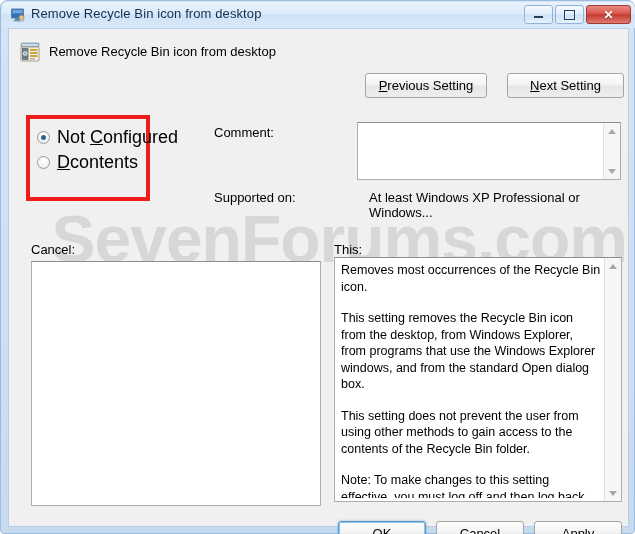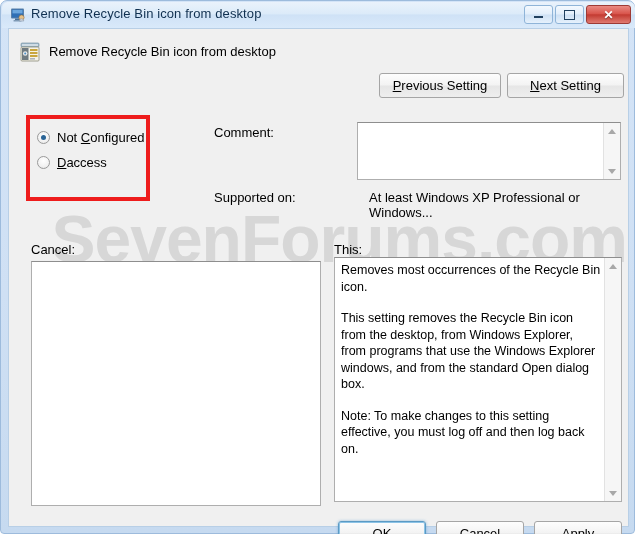--- a/index.html
+++ b/index.html
@@ -70,41 +70,41 @@
     border:1px solid #a5a5a5;border-radius:3px;
     background:linear-gradient(to bottom,#fdfdfd 0%,#f3f3f3 48%,#e6e6e6 52%,#eeeeee 100%);
     font-family:"Liberation Sans", sans-serif;font-size:13px;color:#000;
     display:flex;align-items:center;justify-content:center;
     cursor:default;
   }
   .btn.default{
     border:1px solid #5b9ac4;
     box-shadow:0 0 0 1px #8cc3e6 inset, 0 0 3px rgba(90,160,210,.65);
   }
-  #prev-btn{position:absolute;left:370px;top:44px;width:122px;height:25px;}
+  #prev-btn{position:absolute;left:356px;top:44px;width:122px;height:25px;}
   #next-btn{position:absolute;left:498px;top:44px;width:117px;height:25px;}
 
   
   .redbox{
     position:absolute;left:17px;top:86px;width:124px;height:86px;
     border:4px solid #ee1c1c;box-sizing:border-box;background:transparent;
   }
   .radios{position:absolute;left:28px;top:96px;width:112px;}
   .radio-row{display:flex;align-items:center;height:25px;}
   .rdo{
     width:13px;height:13px;border-radius:50%;box-sizing:border-box;
     border:1px solid #9a9a9a;
     background:radial-gradient(circle at 50% 35%,#ffffff 0%,#f2f2f2 60%,#e2e2e2 100%);
     position:relative;flex:none;
   }
   .rdo.on::after{
     content:"";position:absolute;left:3px;top:3px;width:5px;height:5px;
     border-radius:50%;background:#2a6496;
   }
-  .radio-label{margin-left:7px;font-size:13px;color:#000;white-space:nowrap;}
+  .radio-label{margin-left:7px;font-size:18px;color:#000;white-space:nowrap;}
   .u{text-decoration:underline;}
 
   
   .lbl{position:absolute;font-size:13px;color:#000;}
   #comment-label{left:205px;top:96px;}
   #supported-label{left:205px;top:161px;}
   #supported-value{left:360px;top:161px;color:#000;}
 
   .field{
     position:absolute;box-sizing:border-box;background:#ffffff;
@@ -212,21 +212,21 @@
 
     <div class="redbox"></div>
 
     <div class="radios">
       <div class="radio-row">
         <span class="rdo on"></span>
         <span class="radio-label"><span>Not </span><span class="u">C</span><span>onfigured</span></span>
       </div>
       <div class="radio-row">
         <span class="rdo"></span>
-        <span class="radio-label"><span></span><span class="u">D</span><span>access</span></span>
+        <span class="radio-label"><span></span><span class="u">D</span><span>contents</span></span>
       </div>
     </div>
 
     <span class="lbl" id="comment-label">Comment:</span>
     <div class="field" id="comment-box">
       <div class="vscroll">
         <span class="sb-arrow up">
             <span class="tri up"></span>
           </span>
         <span class="sb-arrow down">
@@ -241,20 +241,21 @@
     <div class="watermark">SevenForums.com</div>
 
     <span class="lbl" id="options-label">Cancel:</span>
     <div class="field" id="options-panel"></div>
 
     <span class="lbl" id="help-label">This:</span>
     <div class="field" id="help-panel">
       <div class="help-text">
         <p>Removes most occurrences of the Recycle Bin icon.</p>
         <p>This setting removes the Recycle Bin icon from the desktop, from Windows Explorer, from programs that use the Windows Explorer windows, and from the standard Open dialog box.</p>
+        <p>This setting does not prevent the user from using other methods to gain access to the contents of the Recycle Bin folder.</p>
         <p>Note: To make changes to this setting effective, you must log off and then log back on.</p>
       </div>
       <div class="vscroll">
         <span class="sb-arrow up">
             <span class="tri up"></span>
           </span>
         <span class="sb-arrow down">
             <span class="tri down"></span>
           </span>
       </div>

